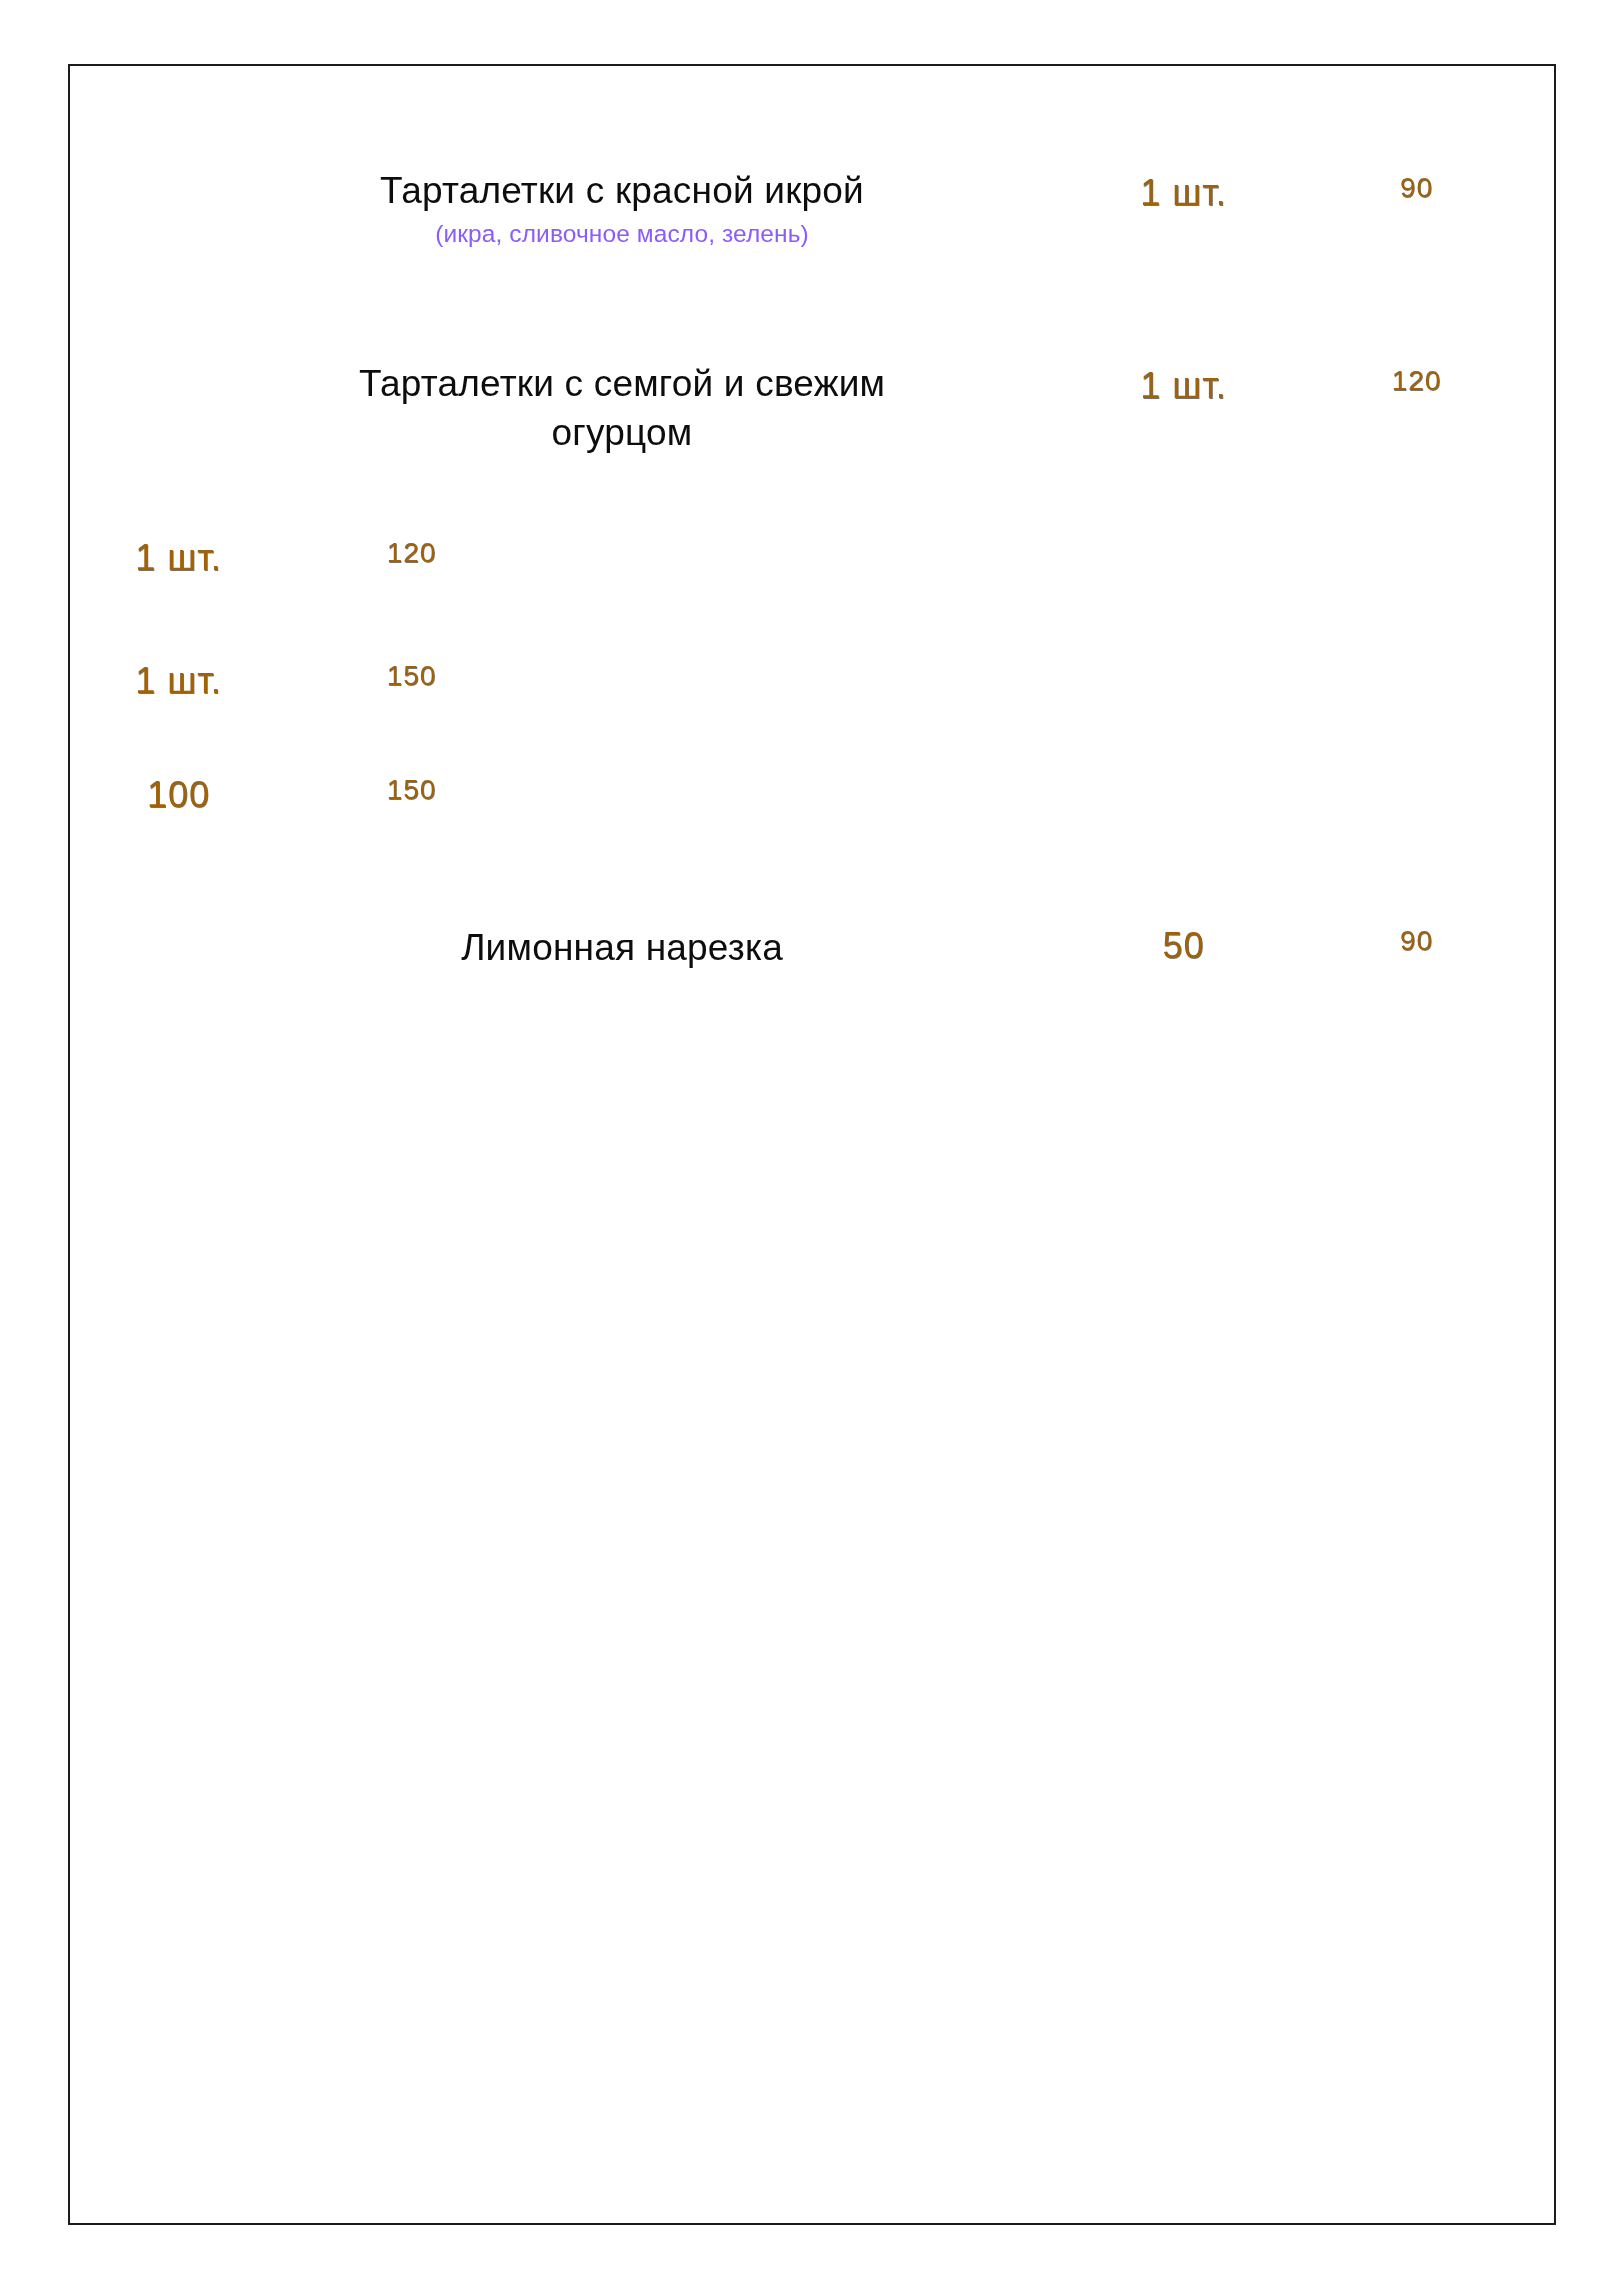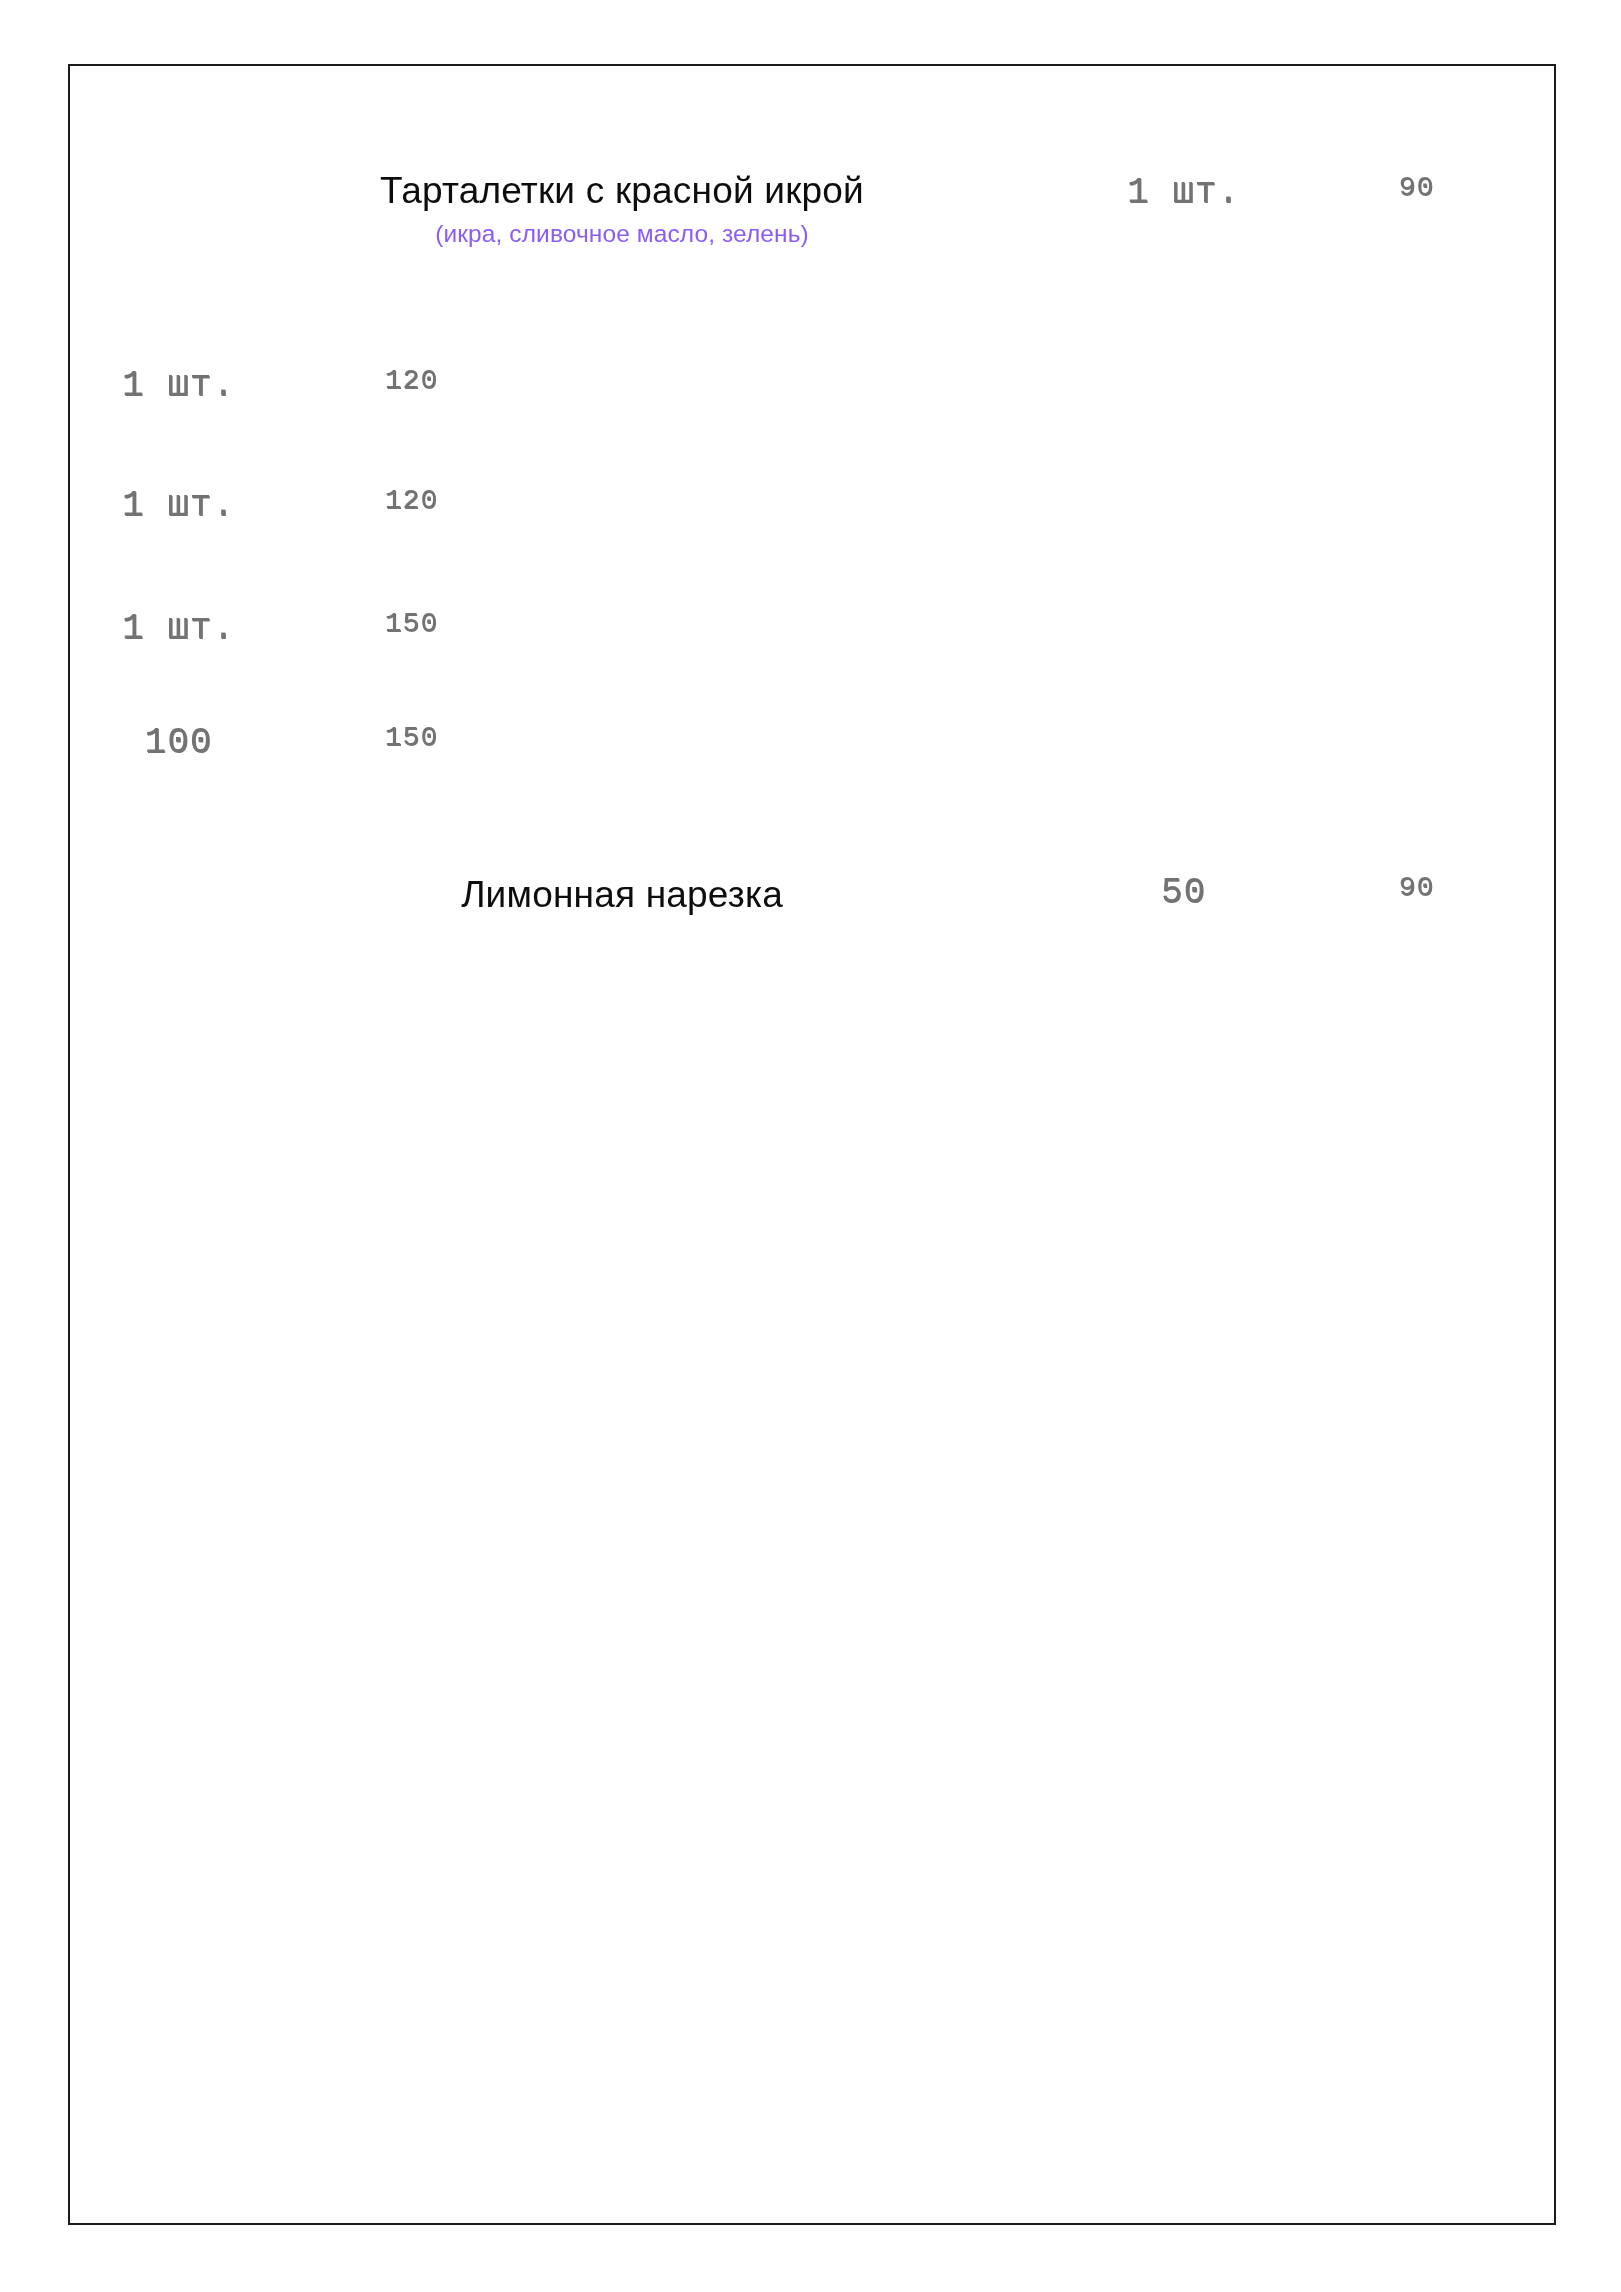--- a/index.html
+++ b/index.html
@@ -85,22 +85,22 @@
     font-size: 24.5px;
     line-height: 1.3;
     color: #8b5cf6;
     margin-top: 2px;
     letter-spacing: 0.1px;
   }
 
   
   .qty-value,
   .price-value {
-    font-family: Liberation Mono, monospace;
-    color: #737373;
+    font-family: Liberation Sans, sans-serif;
+    color: #a16207;
     font-weight: 400;
     letter-spacing: 1px;
     text-shadow: 0.7px 0.7px 0 rgba(0,0,0,0.55);
   }
 
   .qty-value {
     font-size: 36px;
     line-height: 1.2;
   }
 
@@ -155,20 +155,25 @@
       </div>
       <div class="col-qty">
         <span class="qty-value">1  шт.</span>
       </div>
       <div class="col-price">
         <span class="price-value">90</span>
       </div>
     </div>
 
     <div class="menu-row r1">
+      <div class="col-name">
+        <div class="dish-name">Тарталетки с семгой и свежим
+огурцом</div>
+        <div class="dish-sub"></div>
+      </div>
       <div class="col-qty">
         <span class="qty-value">1  шт.</span>
       </div>
       <div class="col-price">
         <span class="price-value">120</span>
       </div>
     </div>
 
     <div class="menu-row r2">
       <div class="col-qty">

